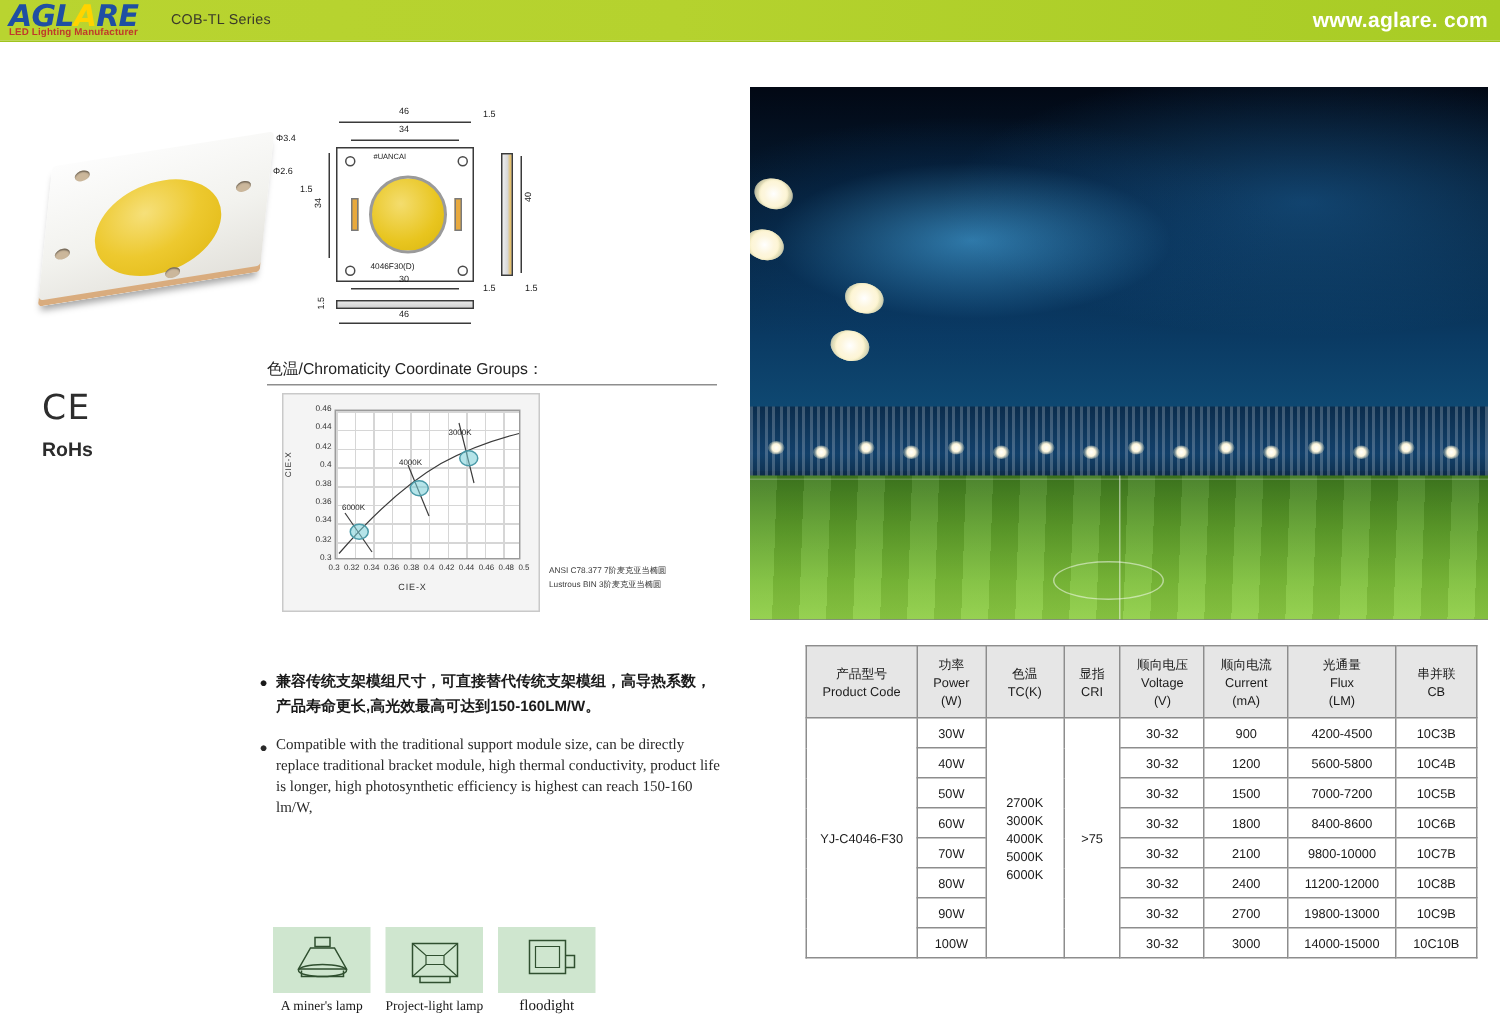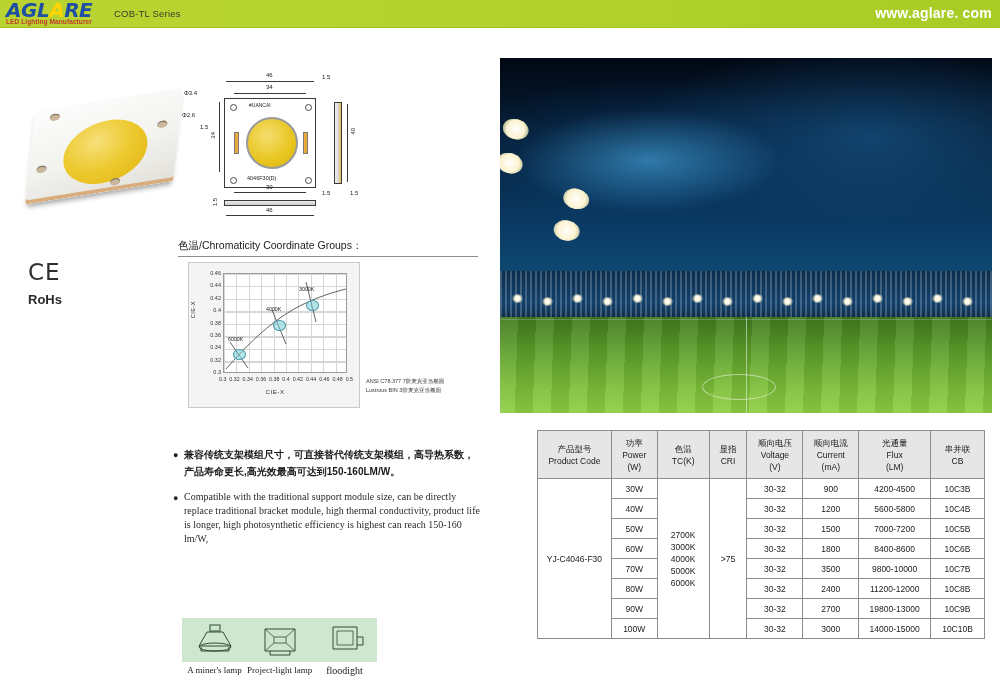--- a/index.html
+++ b/index.html
@@ -156,21 +156,21 @@
   }
   .feat-en {
     position: absolute; left: 182px; top: 490px; width: 300px;
     font-family: "Liberation Serif", serif;
     font-size: 10px; line-height: 14px; color: #2a2a2a;
   }
   .bullet { position: absolute; left: -9px; top: 1px; font-size: 9px; }
   .feat-item { position: relative; padding-left: 2px; }
 
   
-  .apps { position: absolute; left: 182px; top: 618px; display: flex; }
+  .apps { position: absolute; left: 182px; top: 618px; display: flex; gap: 10px; }
   .app-item { width: 65px; }
   .app-icon {
     width: 65px; height: 44px; background: #cfe6cf;
     display:flex; align-items:center; justify-content:center;
   }
   .app-label {
     font-family: "Liberation Serif", serif;
     font-size: 10px; color: #1a1a1a; text-align:center; margin-top: 3px;
     white-space: nowrap;
   }
@@ -528,21 +528,21 @@
         <tr>
           <td class="col-pow">60W</td>
           <td class="col-v">30-32</td>
           <td class="col-a">1800</td>
           <td class="col-flux">8400-8600</td>
           <td class="col-cb">10C6B</td>
         </tr>
         <tr>
           <td class="col-pow">70W</td>
           <td class="col-v">30-32</td>
-          <td class="col-a">3500</td>
+          <td class="col-a">2100</td>
           <td class="col-flux">9800-10000</td>
           <td class="col-cb">10C7B</td>
         </tr>
         <tr>
           <td class="col-pow">80W</td>
           <td class="col-v">30-32</td>
           <td class="col-a">2400</td>
           <td class="col-flux">11200-12000</td>
           <td class="col-cb">10C8B</td>
         </tr>

